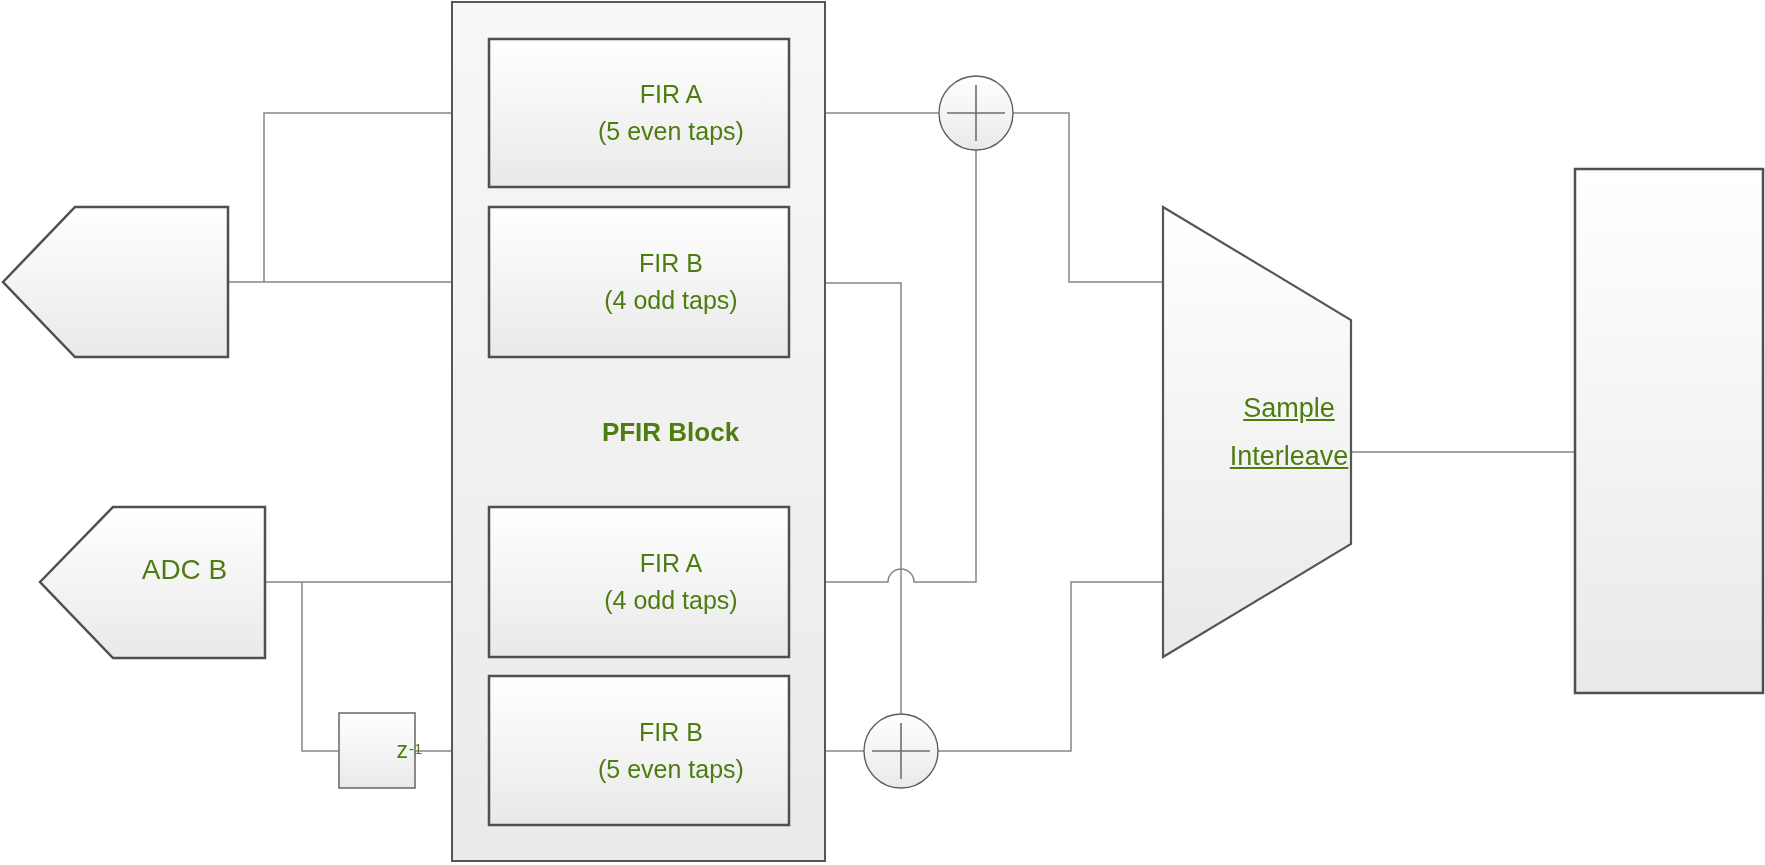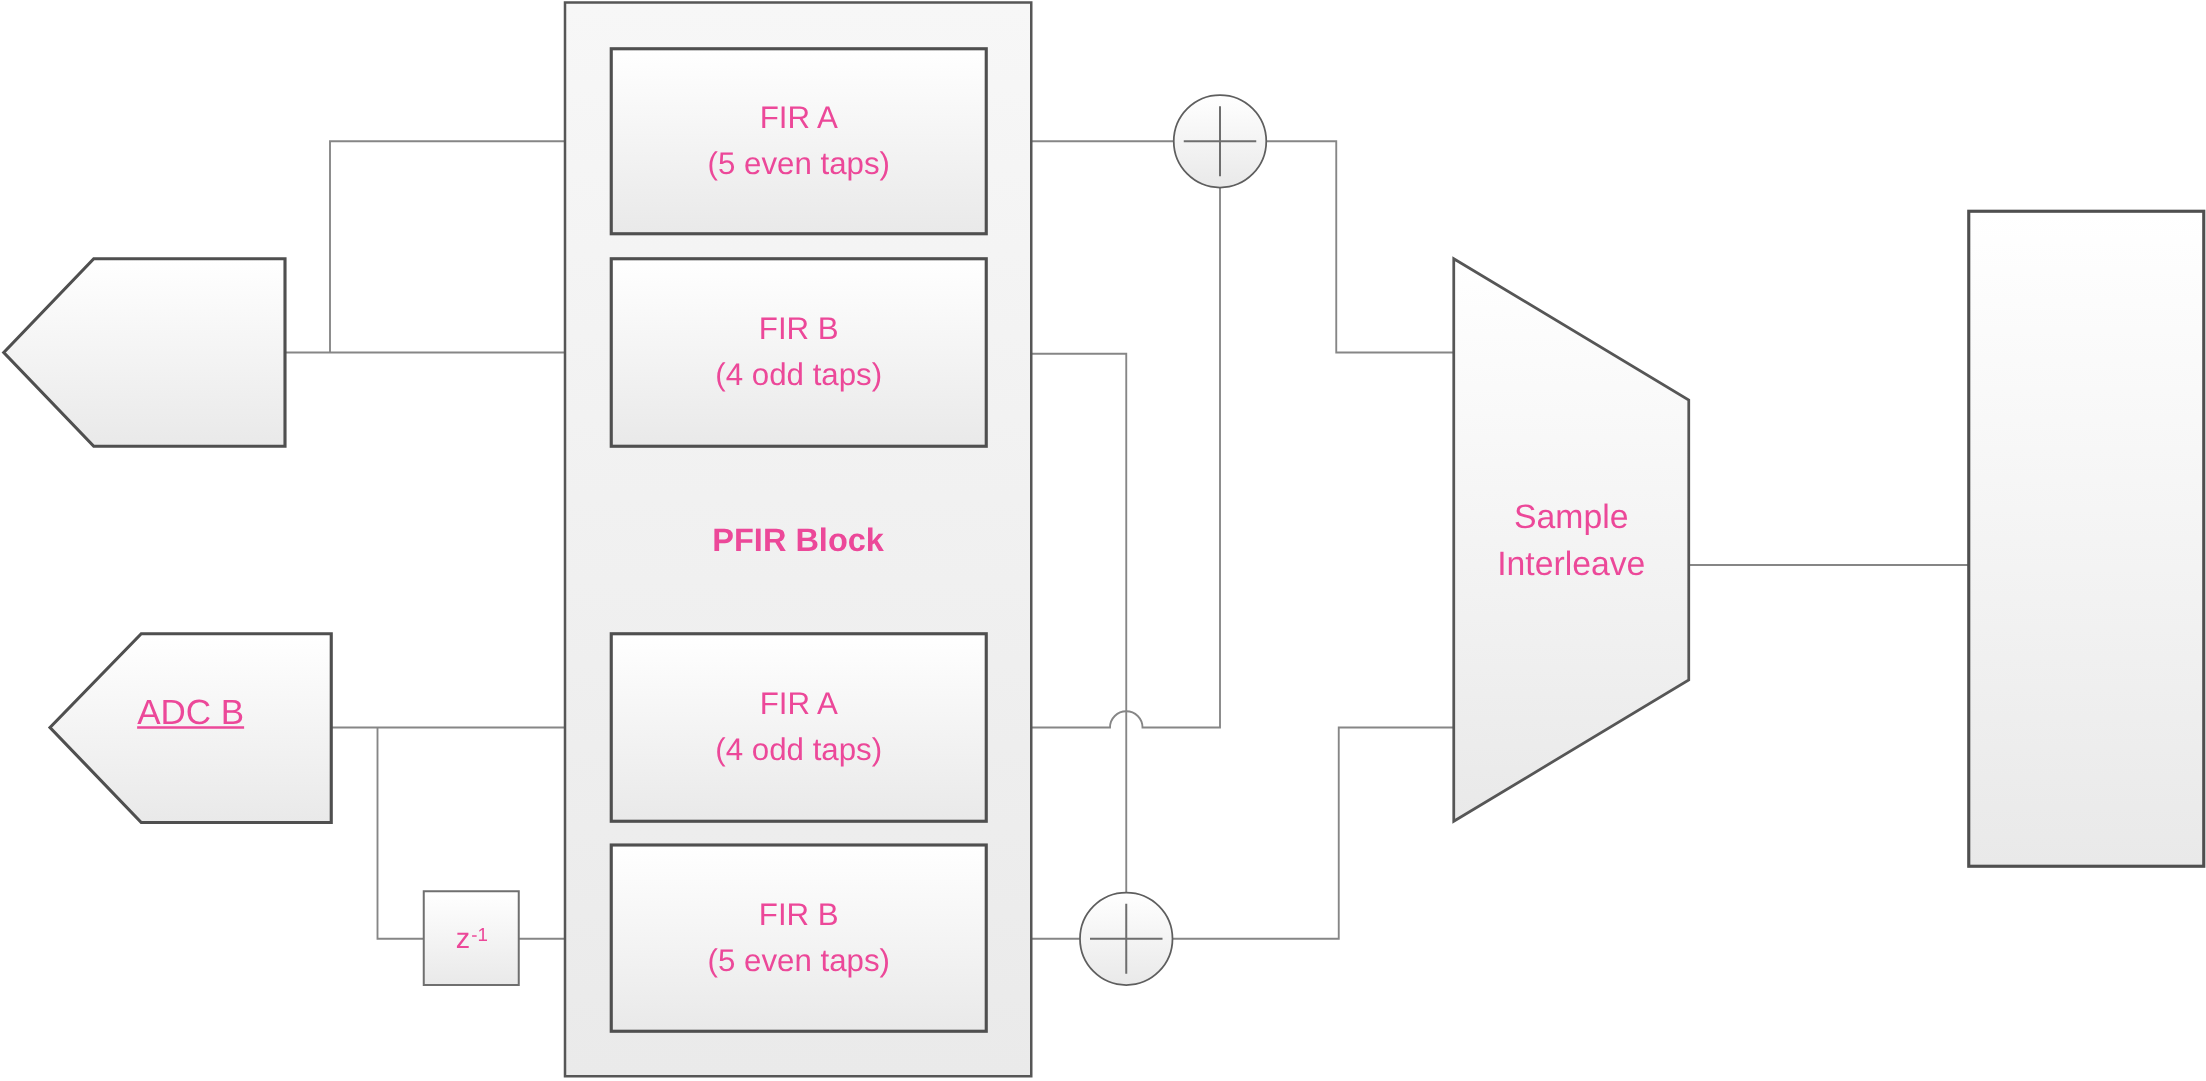--- a/index.html
+++ b/index.html
@@ -20,28 +20,29 @@
     position: absolute;
     left: 0; top: 0;
   }
   .label {
     position: absolute;
     display: flex;
     align-items: center;
     justify-content: center;
     text-align: center;
     white-space: pre-line;
-    color: #ec4899;
+    color: #4d7c0f;
     pointer-events: none;
     line-height: 1.38;
+    padding-left: 32px;
   }
   .lbl-adc   { font-size: 28px; }
   .lbl-fir   { font-size: 25px; line-height: 37px; }
   .lbl-pfir  { font-size: 26px; font-weight: bold; }
-  .lbl-big   { font-size: 27px; line-height: 38px; }
+  .lbl-big   { font-size: 27px; line-height: 48px; text-decoration: underline; }
   .lbl-delay { font-size: 23px; }
   .lbl-delay sup { font-size: 15px; line-height: 0; position: relative; top: -2px; left: 1px; }
 </style>
 </head>
 <body>
 
 <div id="canvas">
 
   <svg id="shapes" width="1765" height="865" viewBox="0 0 1765 865">
     <defs>
@@ -94,21 +95,21 @@
       <circle cx="976" cy="113" r="37" fill="url(#gShape)" stroke="#5e5e5e" stroke-width="1.4"></circle>
       <circle cx="901" cy="751" r="37" fill="url(#gShape)" stroke="#5e5e5e" stroke-width="1.4"></circle>
       <g fill="none" stroke="#6e6e6e" stroke-width="1.6">
         <path d="M947 113 H1005 M976 85 V141"></path>
         <path d="M872 751 H930 M901 723 V779"></path>
       </g>
     </g>
   </svg>
 
 
-  <div class="label lbl-adc" style="left:40px; top:507px; width:225px; height:126px;text-decoration:underline;">ADC B</div>
+  <div class="label lbl-adc" style="left:40px; top:507px; width:225px; height:126px;">ADC B</div>
 
   <div class="label lbl-fir" style="left:489px; top:39px; width:300px; height:148px;">FIR A
 (5 even taps)</div>
 
   <div class="label lbl-fir" style="left:489px; top:207px; width:300px; height:150px;">FIR B
 (4 odd taps)</div>
 
   <div class="label lbl-pfir" style="left:452px; top:406px; width:373px; height:54px;">PFIR Block</div>
 
   <div class="label lbl-fir" style="left:489px; top:507px; width:300px; height:150px;">FIR A

